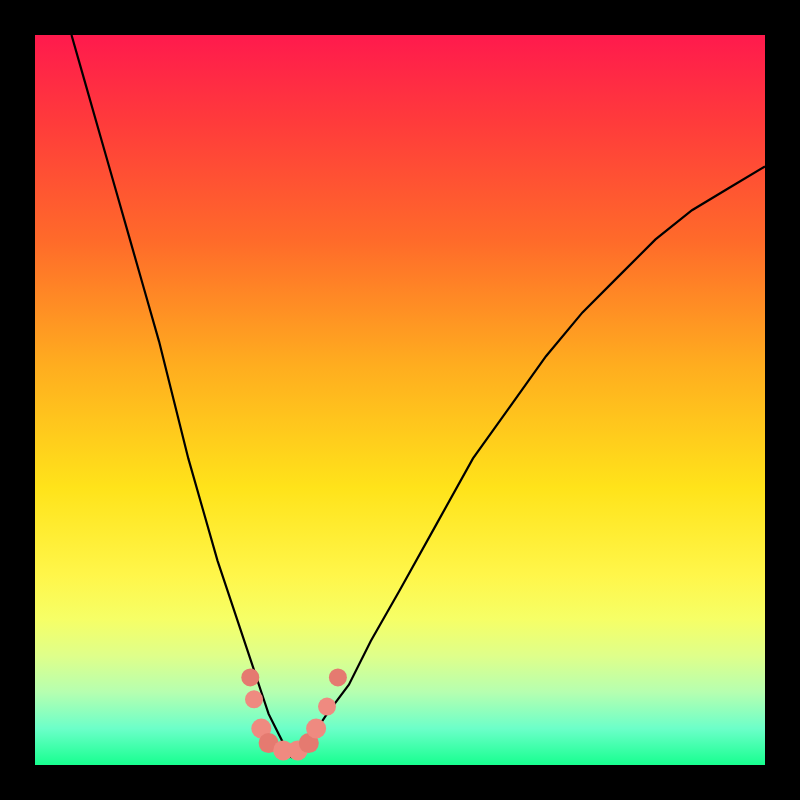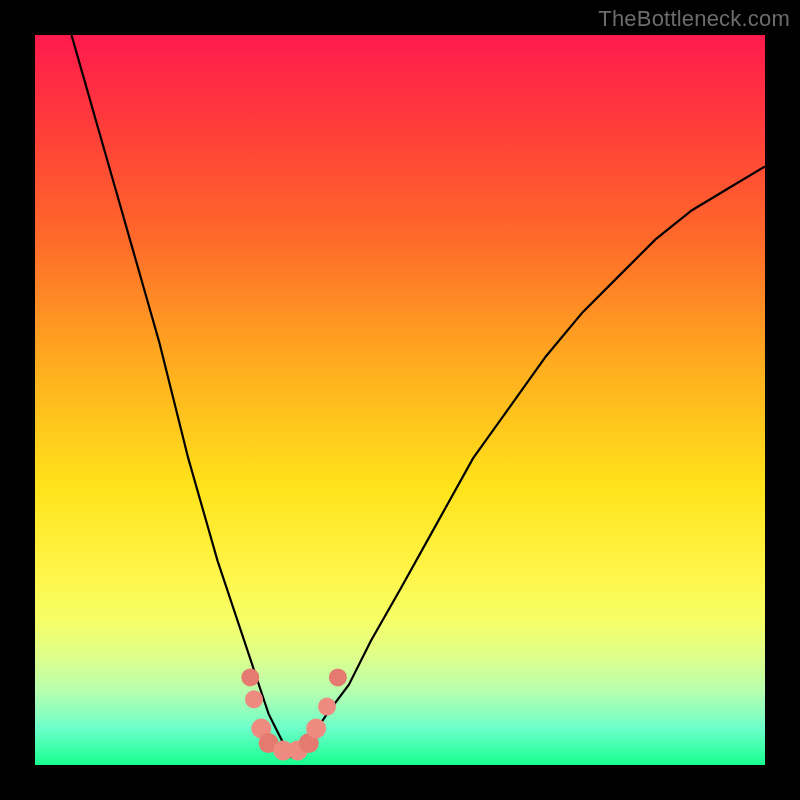--- a/index.html
+++ b/index.html
@@ -86,14 +86,13 @@
           <circle cx="233.6" cy="708.1" r="10" class="marker-heavy"></circle>
           <circle cx="248.2" cy="715.4" r="10" class="marker"></circle>
           <circle cx="262.8" cy="715.4" r="10" class="marker"></circle>
           <circle cx="273.8" cy="708.1" r="10" class="marker-heavy"></circle>
           <circle cx="281.1" cy="693.5" r="10" class="marker"></circle>
           <circle cx="292.0" cy="671.6" r="9" class="marker"></circle>
           <circle cx="302.9" cy="642.4" r="9" class="marker-heavy"></circle>
         </g>
     </svg>
   </div>
-  <div class="watermark">TheBottleneck.com</div>
 </div>
 
 </body></html>

